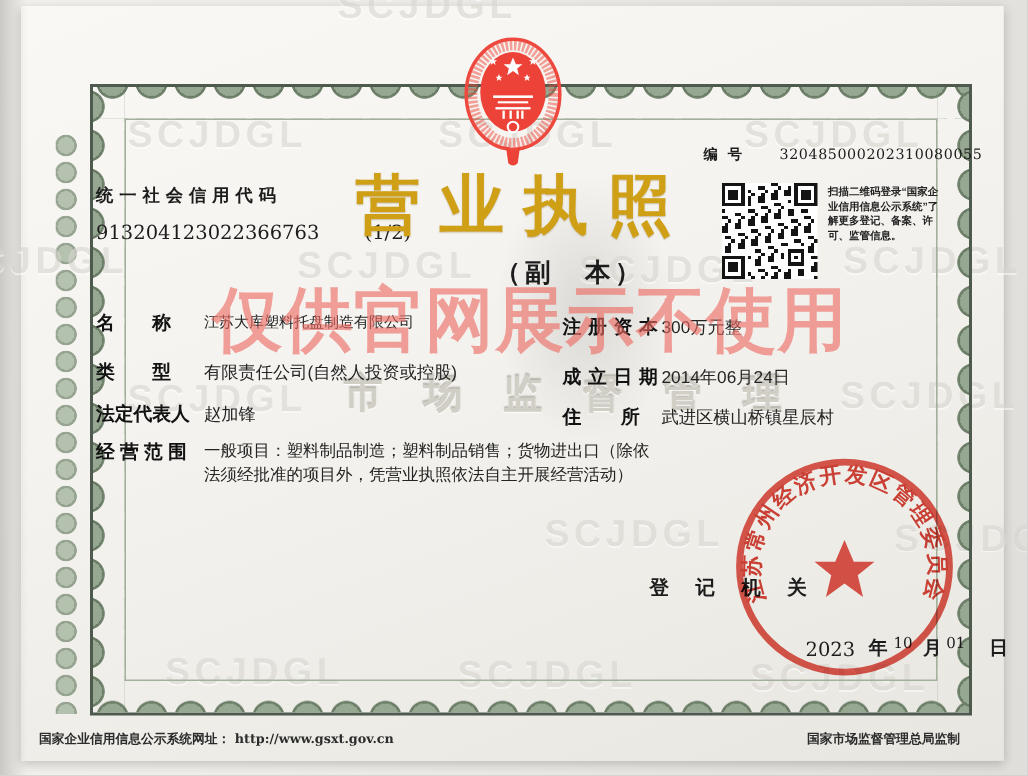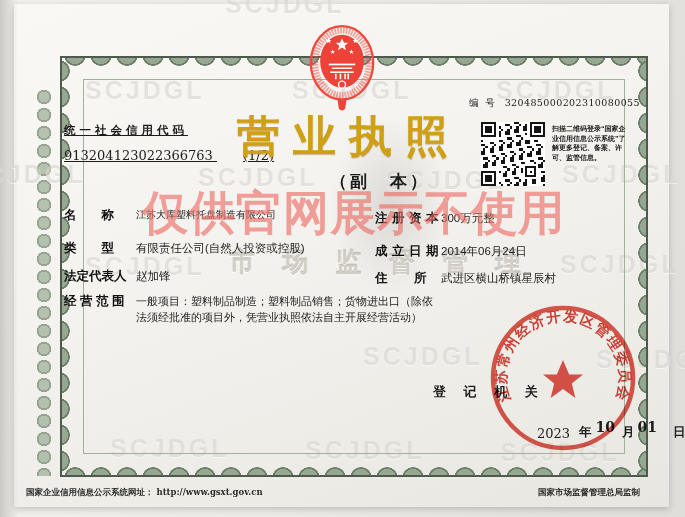--- a/index.html
+++ b/index.html
@@ -29,23 +29,23 @@
   
   .wmt{position:absolute;font-size:25px;font-weight:700;letter-spacing:3px;color:#d9d6d0;opacity:.6;
     text-shadow:0 1px 0 rgba(255,255,255,.85);z-index:1;white-space:nowrap;}
   .wm-embossed{position:absolute;left:229px;top:245px;font-size:26px;font-weight:700;letter-spacing:10px;
     color:#d1cec6;text-shadow:0 1px 1px #fff,0 -1px 1px #b8b5ad;z-index:1;white-space:nowrap;}
   .wm-red{position:absolute;left:142px;top:182px;font-size:47px;font-weight:700;color:#ee6a63;opacity:.62;
     letter-spacing:1px;z-index:9;white-space:nowrap;transform:scaleX(.98);transform-origin:left;}
   
   .emblem{position:absolute;left:303px;top:19px;width:78px;height:97px;z-index:5;}
   .serial{position:absolute;left:469px;top:97px;z-index:3;font-size:9.5px;white-space:nowrap;}
-  .serial b{font-weight:400;letter-spacing:2px;margin-right:8px;}
+  .serial b{font-weight:700;letter-spacing:2px;margin-right:23px;}
   .serial span{font-family:"DejaVu Serif",serif;letter-spacing:.4px;}
-  .code-block{position:absolute;left:64px;top:123px;z-index:3;text-decoration:underline;}
+  .code-block{position:absolute;left:64px;top:123px;z-index:3;}
   .code-label{font-size:11.5px;font-weight:700;letter-spacing:4px;}
   .code-value{margin-top:10px;font-size:13px;font-family:"DejaVu Serif",serif;}
   .code-value .pages{margin-left:26px;}
   .title{position:absolute;left:237px;top:108px;font-size:43px;font-weight:700;color:#cf9f16;
     letter-spacing:13px;z-index:3;white-space:nowrap;text-shadow:0 1px 1px rgba(122,82,0,.35);}
   .subtitle{position:absolute;left:300px;top:170px;width:160px;text-align:center;font-size:17px;
     font-weight:600;letter-spacing:3px;z-index:3;white-space:nowrap;}
   .qr{position:absolute;left:481px;top:122px;width:64px;height:64px;z-index:3;}
   .qr-caption{position:absolute;left:552px;top:124px;width:78px;font-size:7px;line-height:9.5px;
     color:#222;z-index:3;font-weight:600;}
@@ -55,21 +55,21 @@
   .field.right .flabel{flex:0 0 66px;letter-spacing:.5px;}
   .fval{font-size:11.5px;color:#242424;padding-top:1px;}
   .fval.name{font-size:10px;}
   .fval.scope{width:300px;font-size:11px;line-height:15.5px;}
   .reg-label{position:absolute;left:433px;top:383px;font-size:13px;font-weight:700;letter-spacing:7px;z-index:3;white-space:nowrap;}
   
   .seal{position:absolute;left:488px;top:303px;width:150px;height:150px;z-index:6;opacity:.92;mix-blend-mode:multiply;}
   .date-line{position:absolute;left:505px;top:424px;display:flex;align-items:flex-end;z-index:3;font-size:12.5px;font-weight:600;}
   .date-line .num{font-family:"DejaVu Serif",serif;font-weight:400;}
   .date-line .year{font-size:13px;margin-left:32px;}
-  .date-line .stamp{font-size:14px;position:relative;top:-6px;font-weight:bold;}
+  .date-line .stamp{font-size:10px;position:relative;top:-6px;}
   .date-line .u1{margin-left:9px;} .date-line .n1{margin-left:4px;}
   .date-line .u2{margin-left:7px;} .date-line .n2{margin-left:3px;}
   .date-line .u3{margin-left:16px;}
   
   .f-left{position:absolute;left:26px;top:487px;font-size:8.5px;font-weight:700;color:#2c2c2c;z-index:3;white-space:nowrap;}
   .f-left .url{font-family:"DejaVu Serif",serif;font-weight:700;margin-left:3px;}
   .f-mid{position:absolute;left:322px;top:476px;font-size:8px;line-height:12px;font-weight:700;color:#2c2c2c;z-index:3;white-space:nowrap;}
   .f-right{position:absolute;left:538px;top:487px;font-size:8.5px;font-weight:700;color:#2c2c2c;z-index:3;white-space:nowrap;}
 </style>
 </head>

